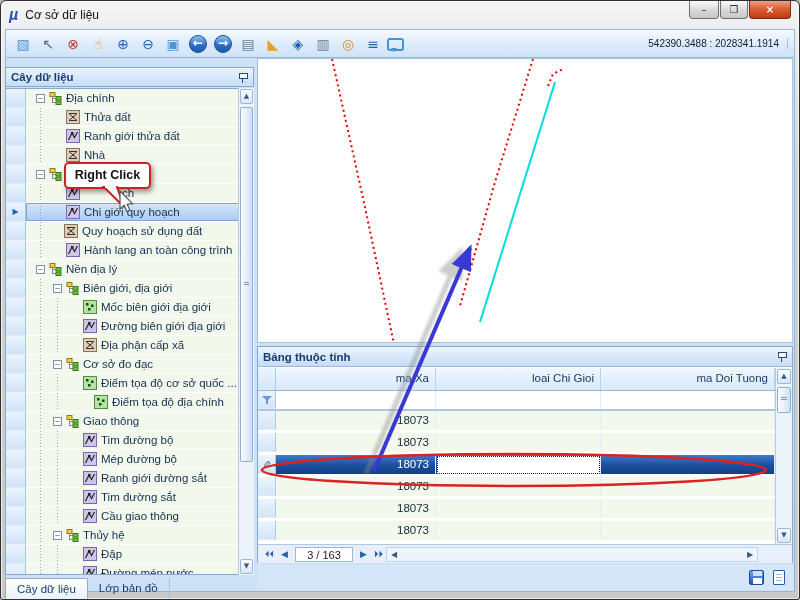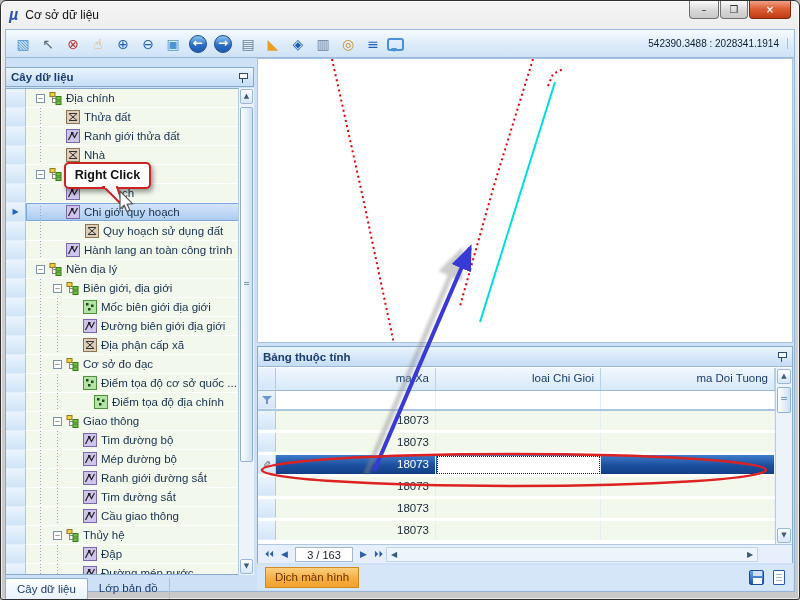--- a/index.html
+++ b/index.html
@@ -245,21 +245,21 @@
                   <rect x="0.5" y="0.5" width="13" height="13" fill="#cfc4ec" stroke="#7a68a8"></rect>
                   <path d="M2.5 11 L6 4 L8.5 8.5 L11.5 3" stroke="#222" fill="none" stroke-width="1.2"></path>
                   <rect x="5" y="3" width="2.5" height="2.5" fill="#222"></rect>
                 </svg>
               </span>
               <span class="t-label">Chi giới quy hoạch</span>
             </span>
           </div>
           <div class="t-row">
             <span class="t-ind"></span>
-            <span class="t-content" style="padding-left:59px">
+            <span class="t-content" style="padding-left:38px">
               <i class="vln" style="left:14px"></i>
               <span class="t-icon">
                 <svg width="14" height="14" viewBox="0 0 14 14">
                   <rect x="0.5" y="0.5" width="13" height="13" fill="#ddcdb9" stroke="#8a7455"></rect>
                   <path d="M3 3.5 L11 10.5 M11 3.5 L3 10.5 M3 3.5 H11 M3 10.5 H11" stroke="#333" fill="none"></path>
                 </svg>
               </span>
               <span class="t-label">Quy hoạch sử dụng đất</span>
             </span>
           </div>
@@ -639,21 +639,20 @@
       <span class="pg-btn">▶</span>
       <span class="pg-btn">⏵⏵</span>
       <span class="hscroll">
         <span class="hs-btn" style="left:0;">◀</span>
         <span class="hs-btn" style="right:0;">▶</span>
       </span>
     </div>
   </div>
 
   <div class="status-bar">
-    <button class="translate-btn">Dịch màn hình</button>
     <span class="sb-icons">
       <span class="save-icon"></span>
       <span class="doc-icon"></span>
     </span>
   </div>
 
 </div>
 
 <div class="callout">Right Click</div>
 

